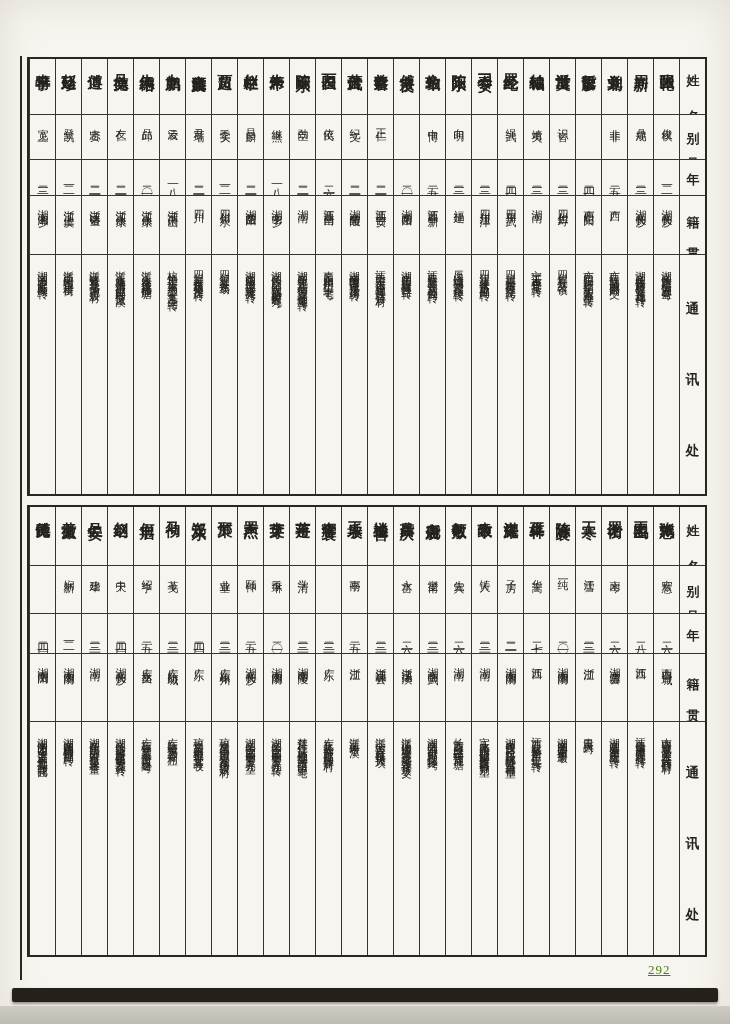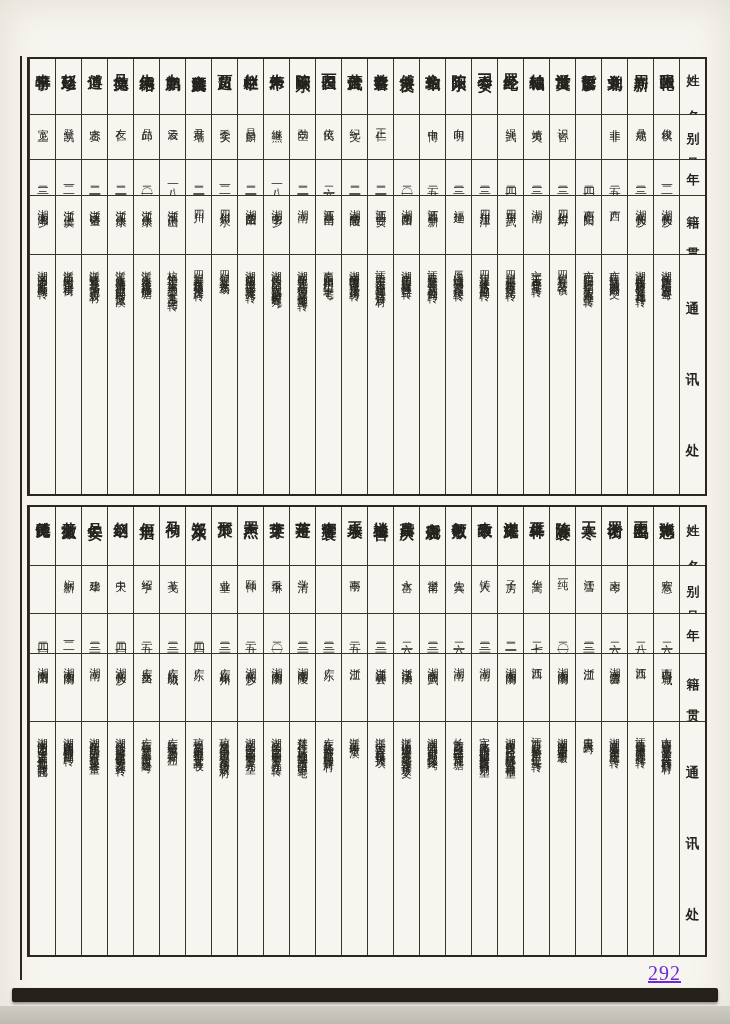--- a/index.html
+++ b/index.html
@@ -51,21 +51,21 @@
   .cell.origin{padding-top:5px;}
   .cell.origin span{font-size:11px;letter-spacing:2px;}
   .cell.address{padding-top:7px;}
   .cell.address span{font-size:10.5px;letter-spacing:2px;line-height:13px;}
   
   .header-col .cell{align-items:center;padding-top:0;}
   .header-col .cell span{font-weight:bold;font-size:13px;letter-spacing:5px;}
   .header-col .cell.name span{letter-spacing:10px;}
   .header-col .cell.origin span{letter-spacing:8px;}
   .header-col .cell.address span{letter-spacing:28px;font-size:13.5px;}
-  .page-number{position:absolute;left:648px;top:962px;font-size:20px;letter-spacing:1px;color:#6d28d9;text-decoration:underline;}
+  .page-number{position:absolute;left:648px;top:962px;font-size:13px;letter-spacing:1px;color:#4d7c0f;text-decoration:underline;}
   .bottom-band{position:absolute;left:12px;top:988px;width:706px;height:14px;background:#25201a;border-radius:2px;box-shadow:0 2px 3px rgba(60,50,40,.5);}
   .page-bottom-edge{position:absolute;left:0;top:1006px;width:730px;height:18px;background:linear-gradient(#cfccc4,#bdbab2);}
 </style>
 </head>
 <body>
 
 <div class="page">
   <div class="binding-line"></div>
 
   <section class="dir-table table-top">

